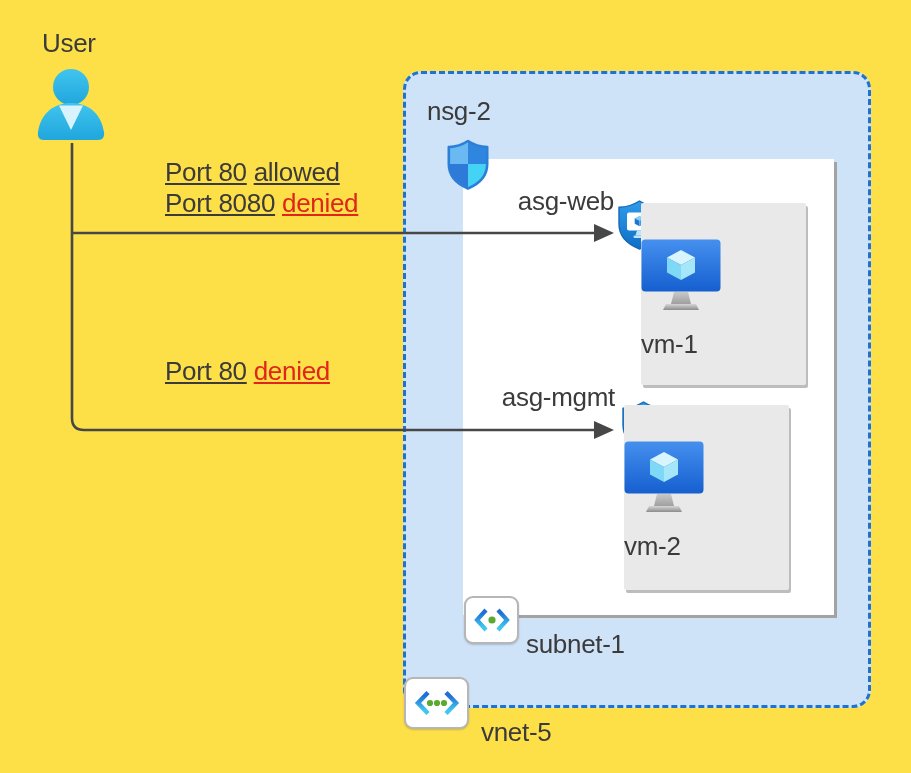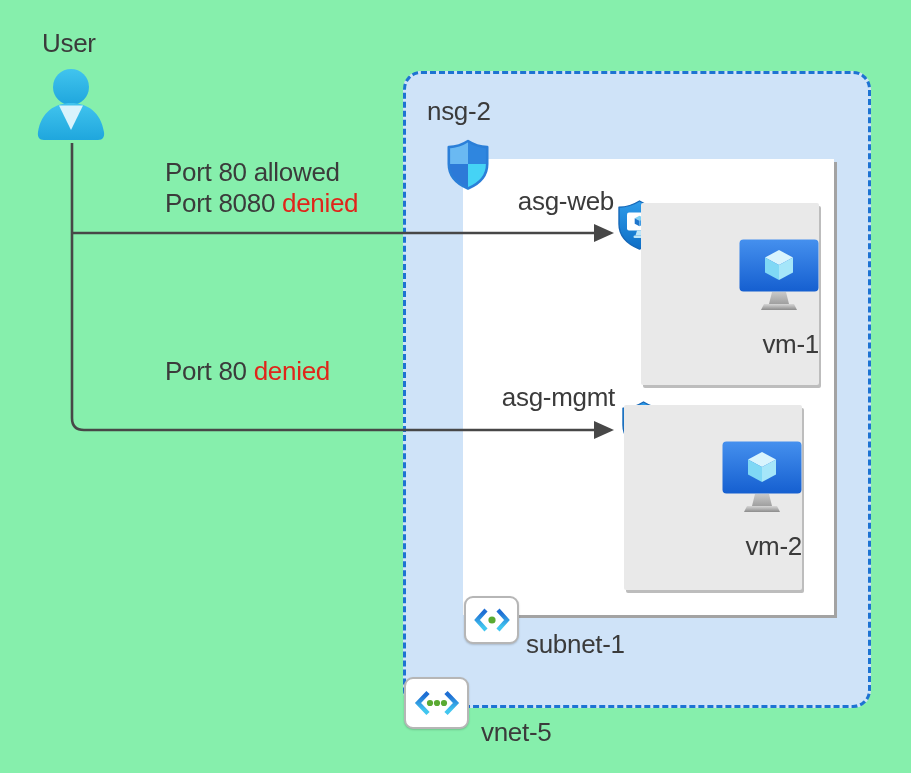--- a/index.html
+++ b/index.html
@@ -1,17 +1,17 @@
 <!DOCTYPE html>
 <html style="--text: #3b3b3b; --denied: #e0251a; --arrow: #474747; --vnet-fill: #cfe3f8; --vnet-border: #1e73d2; --subnet-fill: #ffffff; --vm-fill: #e9e9e9; --shield-blue: #2f86df; --shield-cyan: #45d3f5; --bracket-green: #5aaa32;"><head>
 <meta charset="utf-8">
 <style>
   html,body{margin:0;padding:0;background:#fff;}
   #canvas{
-    position:relative;width:911px;height:773px;background:#86efac;overflow:hidden;
+    position:relative;width:911px;height:773px;background:#fde047;overflow:hidden;
     font-family:"Liberation Sans","DejaVu Sans",sans-serif;
     color:var(--text,#3b3b3b);font-size:26px;line-height:31px;
   }
   .abs{position:absolute;}
   .label{white-space:nowrap;letter-spacing:-0.3px;}
   .st-denied{color:var(--denied,#e0251a);}
   .st-allowed{color:inherit;}
 
   
   #vnet-box{
@@ -21,35 +21,35 @@
     border-radius:18px;
   }
   
   #subnet-box{
     left:463px;top:159px;width:371px;height:456px;
     background:var(--subnet-fill,#ffffff);
     box-shadow:3px 3px 0 0 #a3a3a3;
   }
   
   .vm-box{
-    width:178px;height:182px;background:var(--vm-fill,#e9e9e9);
+    width:165px;height:182px;background:var(--vm-fill,#e9e9e9);
     box-shadow:2px 3px 0 0 #bdbdbd;border-radius:2px;
-    display:flex;flex-direction:column;align-items:flex-end;
+    display:flex;flex-direction:column;align-items:flex-start;
   }
   .vm-box .vm-svg{margin-top:36px;}
   .vm-box .vm-label{margin-top:16px;}
 
   
   .icon-plate{
     background:#fff;border:2px solid #b6b6b6;border-radius:9px;
     box-shadow:0 1px 2px rgba(0,0,0,0.18);
     display:flex;align-items:center;justify-content:center;
   }
 
-  .ann-line span{display:inline;}
+  .ann-line span{display:inline;text-decoration:underline;}
   svg{display:block;}
 </style>
 </head>
 <body>
 
 <div id="canvas">
 
   <div id="vnet-box" class="abs"></div>
 
   <div id="subnet-box" class="abs"></div>

